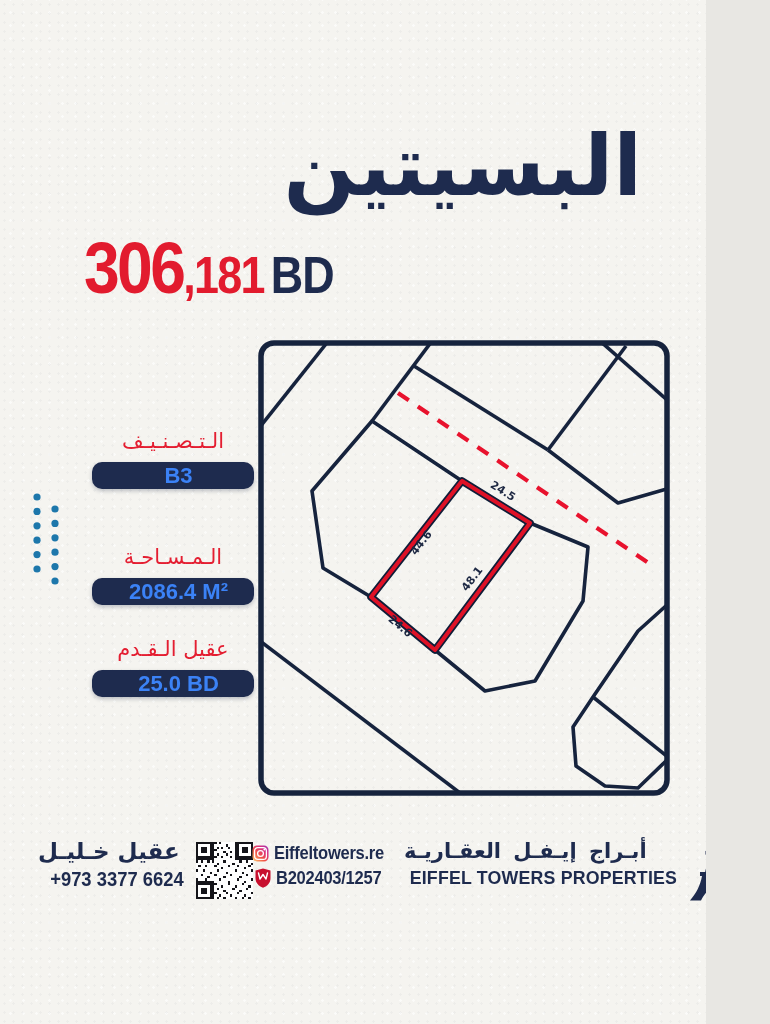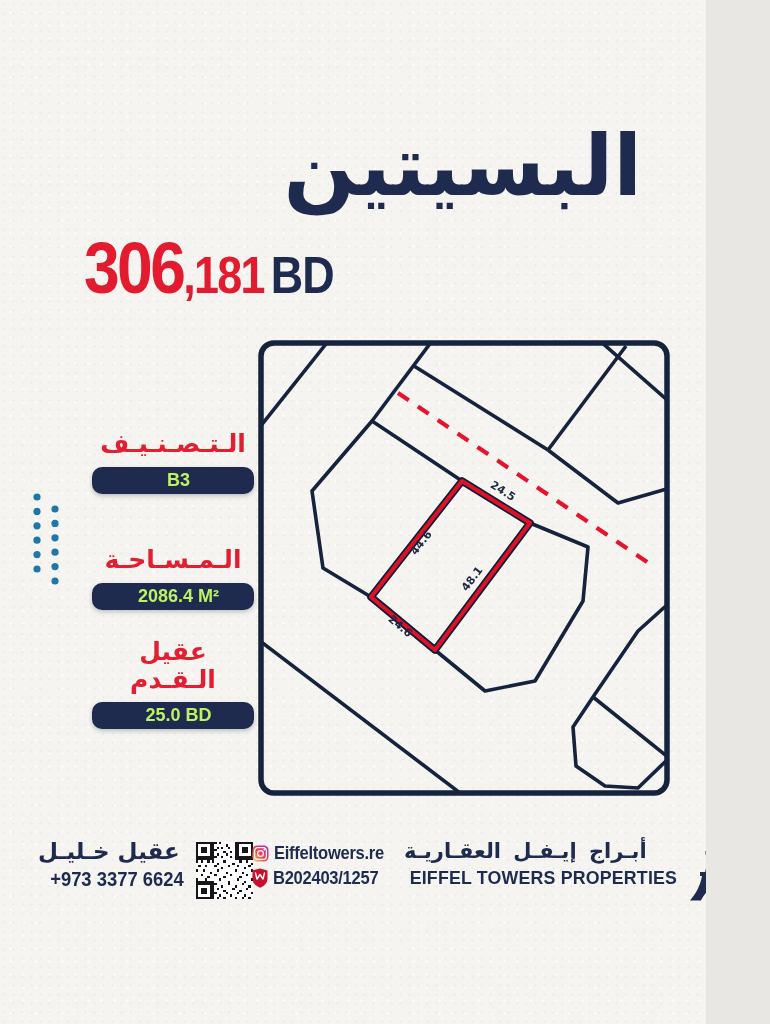--- a/index.html
+++ b/index.html
@@ -24,43 +24,43 @@
   
   .price{
     position:absolute;top:231px;left:84px;white-space:nowrap;
     transform:scaleX(.88);transform-origin:left bottom;line-height:1;
   }
   .price .main{font-size:73px;font-weight:bold;color:#e21b2e;letter-spacing:-3px;}
   .price .frac{font-size:51px;font-weight:bold;color:#e21b2e;letter-spacing:-2px;}
   .price .cur{font-size:51px;font-weight:bold;color:#1e2b4e;letter-spacing:-1px;margin-left:8px;}
   
   .info-group{position:absolute;left:92px;width:162px;text-align:center;}
-  .info-label{font-size:25px;font-weight:bold;color:#e41e31;line-height:1.1;margin:0 0 9px 0;}
+  .info-label{font-size:21px;font-weight:normal;color:#e41e31;line-height:1.1;margin:0 0 9px 0;}
   .info-pill{
-    background:#1e2b4e;color:#bef264;border-radius:10px;height:27px;
+    background:#1e2b4e;color:#3b82f6;border-radius:10px;height:27px;
     display:flex;align-items:center;justify-content:center;
-    font-weight:bold;font-size:18px;letter-spacing:0;
+    font-weight:bold;font-size:22px;letter-spacing:0;
     box-shadow:0 2px 4px rgba(20,30,60,.25);
     padding-left:11px;
   }
   .g1{top:430px;} .g2{top:546px;} .g3{top:638px;}
   
   .map{position:absolute;left:256px;top:336px;width:416px;height:462px;}
   
   .dots{position:absolute;}
   .dots-left{left:28px;top:488px;}
   .dots-right{left:702px;top:362px;}
   
   .agent{position:absolute;left:38px;top:838px;width:152px;text-align:left;}
   .agent-name{font-size:23px;font-weight:bold;color:#1e2b4e;line-height:1.15;}
   .agent-phone{font-size:20px;font-weight:bold;color:#1e2b4e;letter-spacing:0;margin-top:4px;
     transform:scaleX(.92);transform-origin:right;}
   .qr{position:absolute;left:196px;top:842px;width:57px;height:57px;}
   .social{position:absolute;left:252px;top:842px;}
-  .social-row{display:flex;align-items:center;height:22px;margin-bottom:3px;}
+  .social-row{display:flex;align-items:center;height:22px;margin-bottom:3px;justify-content:center;}
   .social-row .txt{font-size:18px;font-weight:bold;color:#1e2b4e;margin-left:5px;
     transform:scaleX(.92);transform-origin:left;white-space:nowrap;letter-spacing:-0.3px;}
   .company{position:absolute;left:404px;top:839px;width:284px;text-align:left;}
   .company-ar{font-size:21px;font-weight:bold;color:#1e2b4e;line-height:1.2;word-spacing:5px;}
   .company-en{font-size:18.5px;font-weight:bold;color:#1e2b4e;margin-top:3px;
     transform:scaleX(.96);transform-origin:center;white-space:nowrap;letter-spacing:0.2px;}
   .tower{position:absolute;left:688px;top:827px;}
 </style>
 </head>
 <body>

